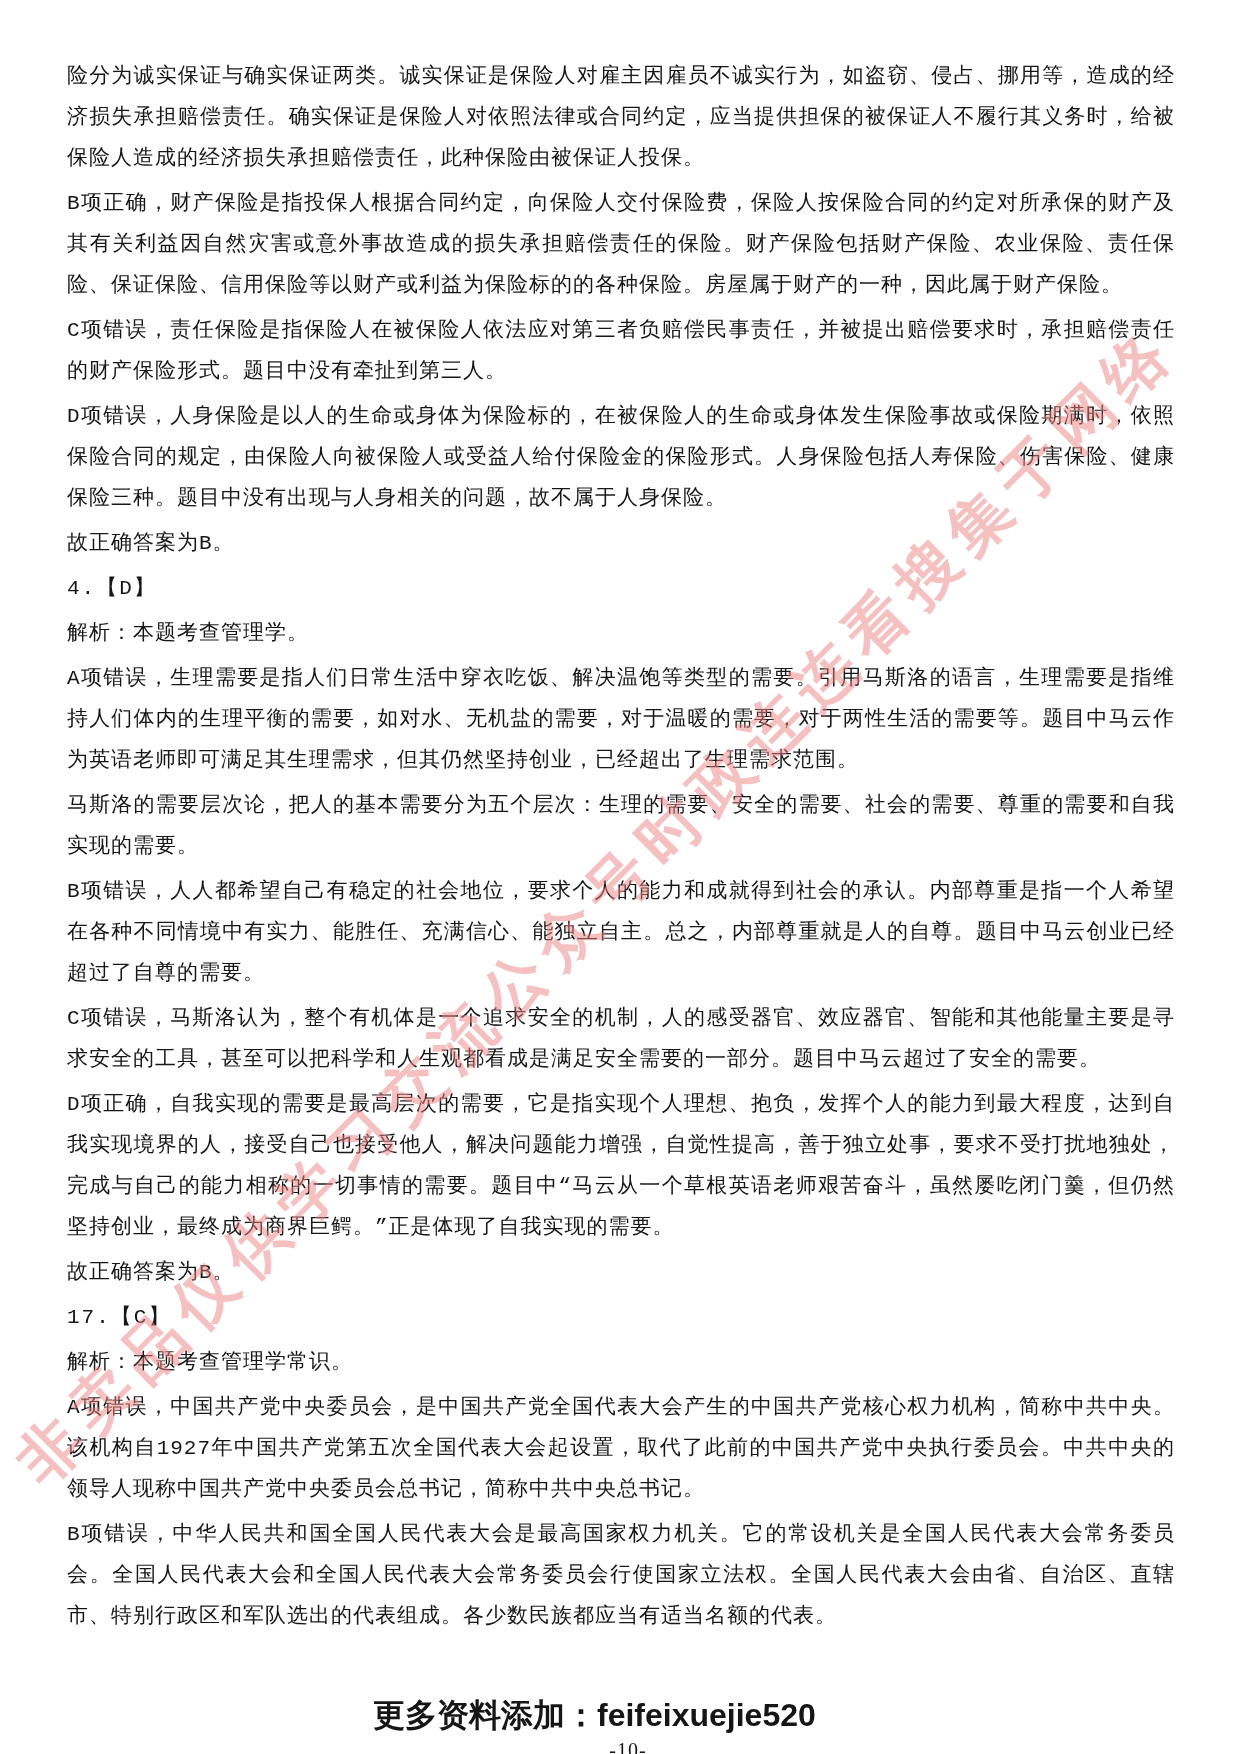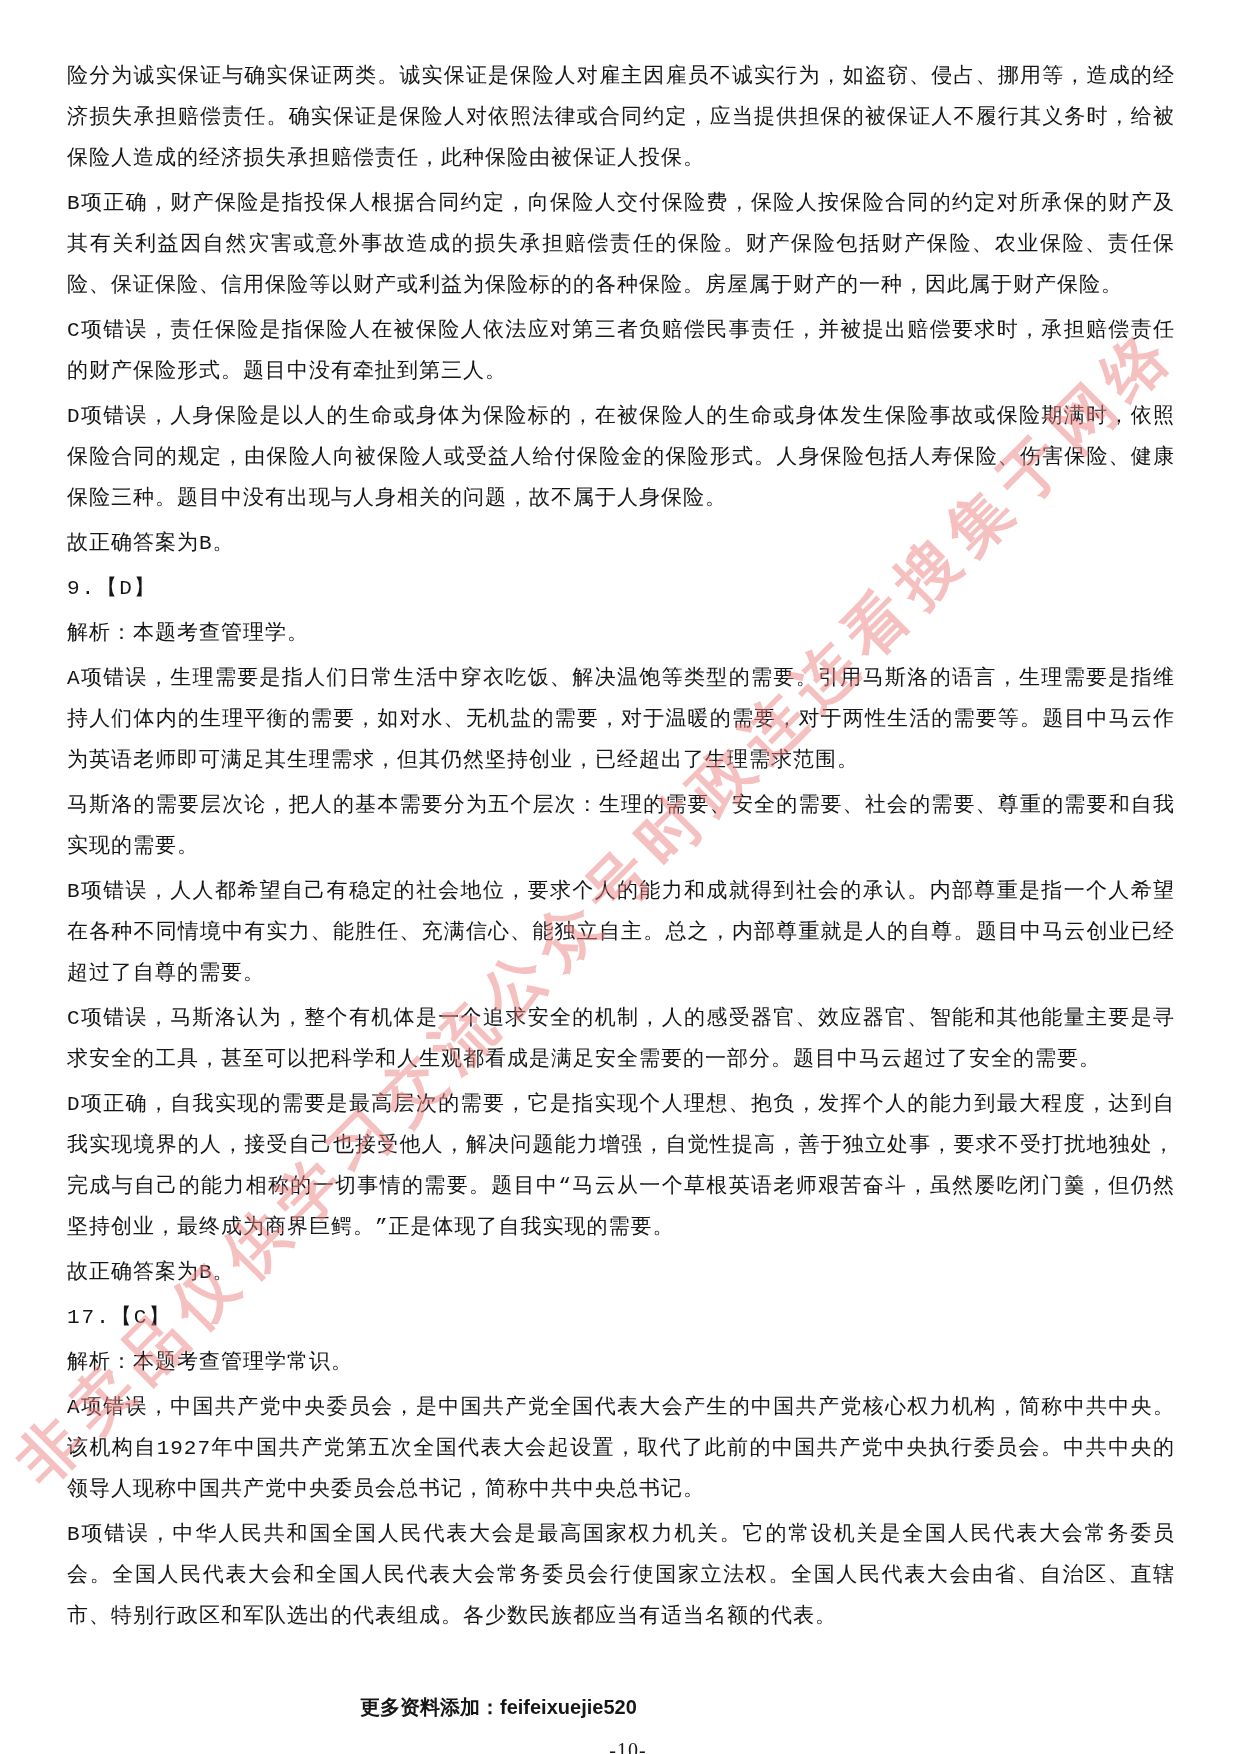--- a/index.html
+++ b/index.html
@@ -53,22 +53,22 @@
     left: 0;
     width: 100%;
     text-align: center;
     font-size: 20px;
     letter-spacing: 1px;
     padding-left: 8px;
   }
   .footer-contact {
     position: absolute;
     top: 1694px;
-    left: 360px;
-    font-size: 20px;
+    left: 373px;
+    font-size: 32px;
     font-weight: 700;
     white-space: nowrap;
   }
   .footer-contact .account {
     font-family: "Liberation Sans", "DejaVu Sans", sans-serif;
     font-weight: 700;
   }
 </style>
 </head>
 <body>
@@ -76,21 +76,21 @@
 <div class="page">
 
   <div class="watermark" style="color: rgb(237, 130, 130);">非卖品仅供学习交流公众号时政连连看搜集于网络</div>
 
   <div class="content">
     <p class="para">险分为诚实保证与确实保证两类。诚实保证是保险人对雇主因雇员不诚实行为，如盗窃、侵占、挪用等，造成的经济损失承担赔偿责任。确实保证是保险人对依照法律或合同约定，应当提供担保的被保证人不履行其义务时，给被保险人造成的经济损失承担赔偿责任，此种保险由被保证人投保。</p>
     <p class="para">B项正确，财产保险是指投保人根据合同约定，向保险人交付保险费，保险人按保险合同的约定对所承保的财产及其有关利益因自然灾害或意外事故造成的损失承担赔偿责任的保险。财产保险包括财产保险、农业保险、责任保险、保证保险、信用保险等以财产或利益为保险标的的各种保险。房屋属于财产的一种，因此属于财产保险。</p>
     <p class="para">C项错误，责任保险是指保险人在被保险人依法应对第三者负赔偿民事责任，并被提出赔偿要求时，承担赔偿责任的财产保险形式。题目中没有牵扯到第三人。</p>
     <p class="para">D项错误，人身保险是以人的生命或身体为保险标的，在被保险人的生命或身体发生保险事故或保险期满时，依照保险合同的规定，由保险人向被保险人或受益人给付保险金的保险形式。人身保险包括人寿保险、伤害保险、健康保险三种。题目中没有出现与人身相关的问题，故不属于人身保险。</p>
     <p class="para answer-line">故正确答案为B。</p>
-    <p class="para question-header">9.【D】</p>
+    <p class="para question-header">4.【D】</p>
     <p class="para">解析：本题考查管理学。</p>
     <p class="para">A项错误，生理需要是指人们日常生活中穿衣吃饭、解决温饱等类型的需要。引用马斯洛的语言，生理需要是指维持人们体内的生理平衡的需要，如对水、无机盐的需要，对于温暖的需要，对于两性生活的需要等。题目中马云作为英语老师即可满足其生理需求，但其仍然坚持创业，已经超出了生理需求范围。</p>
     <p class="para">马斯洛的需要层次论，把人的基本需要分为五个层次：生理的需要、安全的需要、社会的需要、尊重的需要和自我实现的需要。</p>
     <p class="para">B项错误，人人都希望自己有稳定的社会地位，要求个人的能力和成就得到社会的承认。内部尊重是指一个人希望在各种不同情境中有实力、能胜任、充满信心、能独立自主。总之，内部尊重就是人的自尊。题目中马云创业已经超过了自尊的需要。</p>
     <p class="para">C项错误，马斯洛认为，整个有机体是一个追求安全的机制，人的感受器官、效应器官、智能和其他能量主要是寻求安全的工具，甚至可以把科学和人生观都看成是满足安全需要的一部分。题目中马云超过了安全的需要。</p>
     <p class="para">D项正确，自我实现的需要是最高层次的需要，它是指实现个人理想、抱负，发挥个人的能力到最大程度，达到自我实现境界的人，接受自己也接受他人，解决问题能力增强，自觉性提高，善于独立处事，要求不受打扰地独处，完成与自己的能力相称的一切事情的需要。题目中“马云从一个草根英语老师艰苦奋斗，虽然屡吃闭门羹，但仍然坚持创业，最终成为商界巨鳄。”正是体现了自我实现的需要。</p>
     <p class="para answer-line">故正确答案为B。</p>
     <p class="para question-header">17.【C】</p>
     <p class="para">解析：本题考查管理学常识。</p>
     <p class="para">A项错误，中国共产党中央委员会，是中国共产党全国代表大会产生的中国共产党核心权力机构，简称中共中央。该机构自1927年中国共产党第五次全国代表大会起设置，取代了此前的中国共产党中央执行委员会。中共中央的领导人现称中国共产党中央委员会总书记，简称中共中央总书记。</p>

